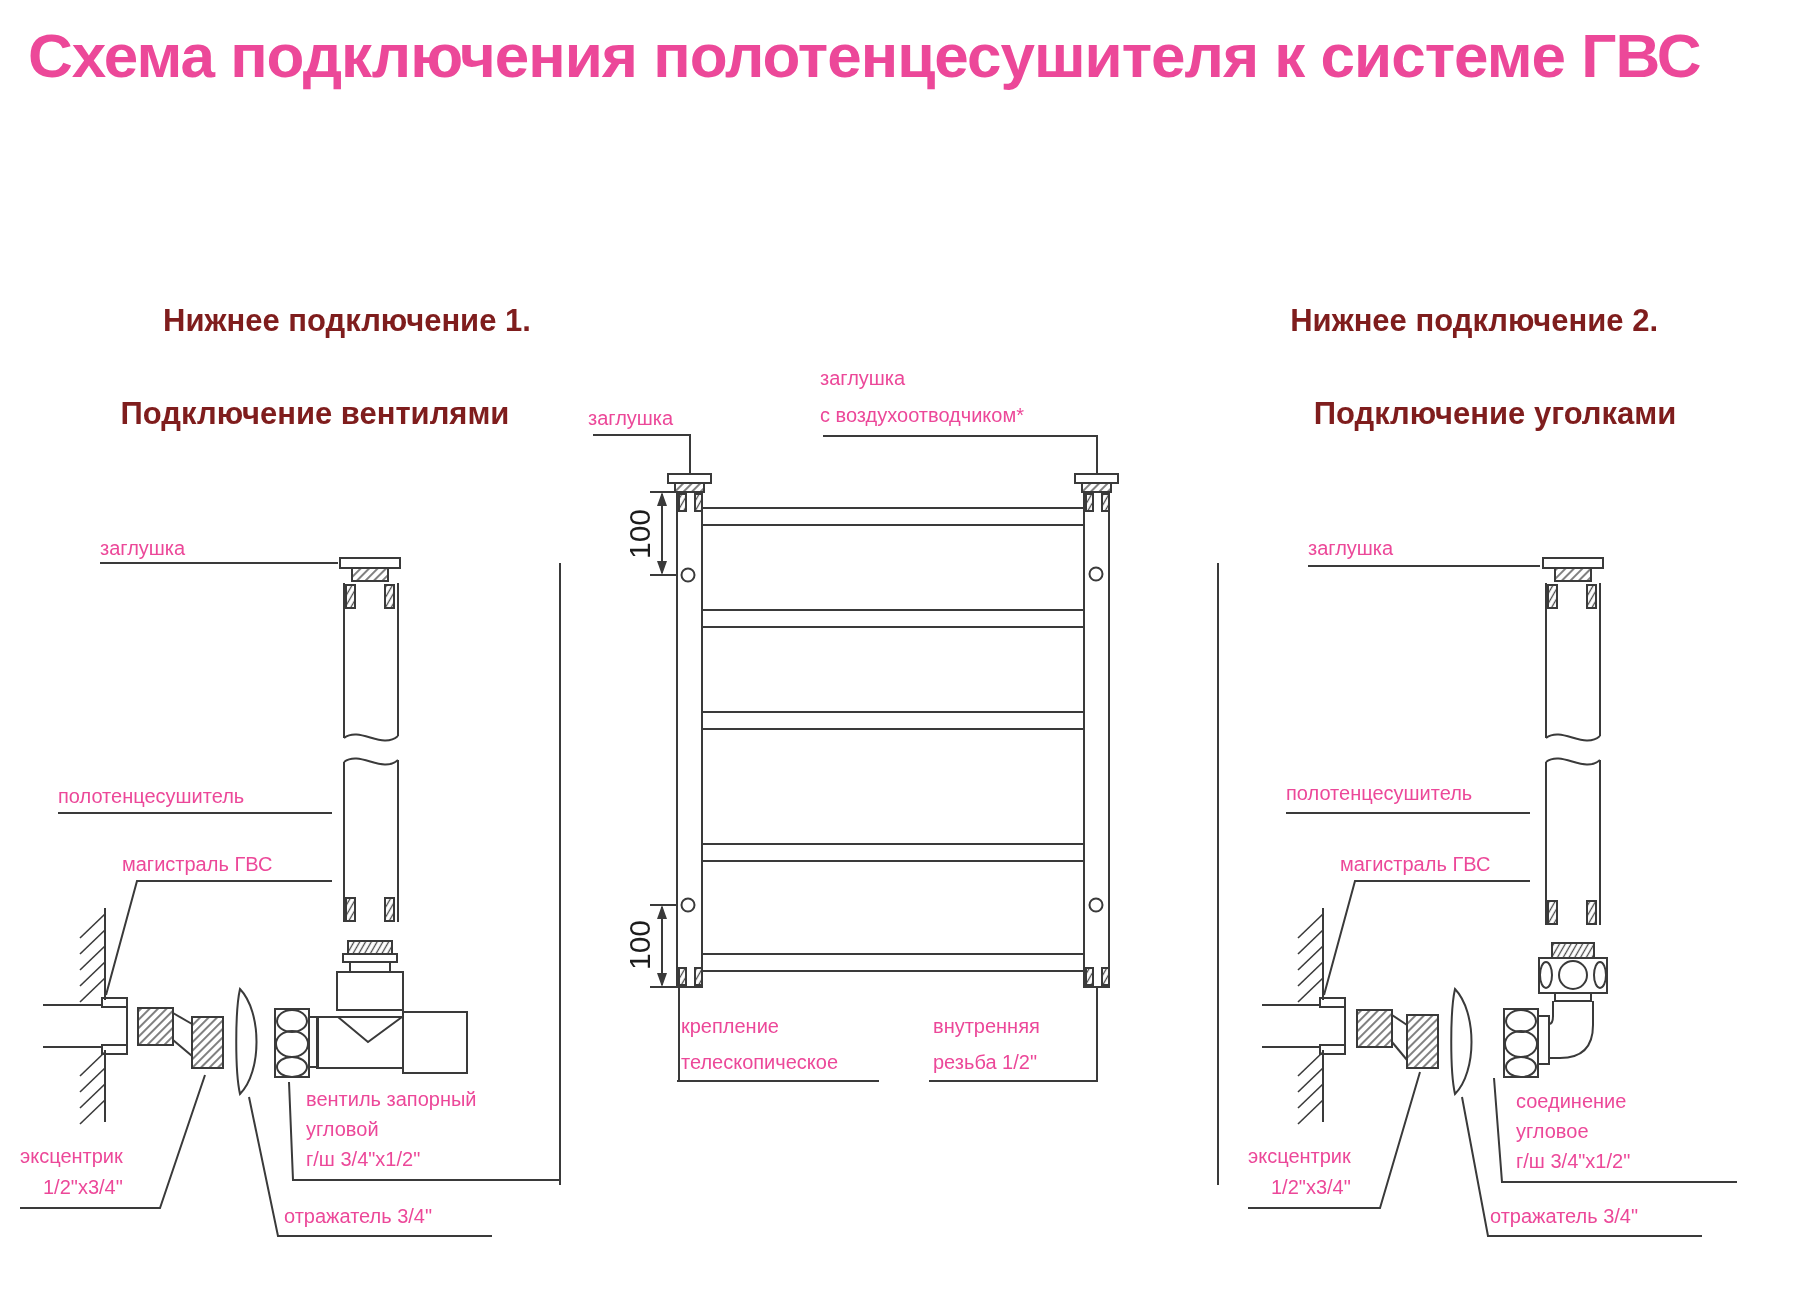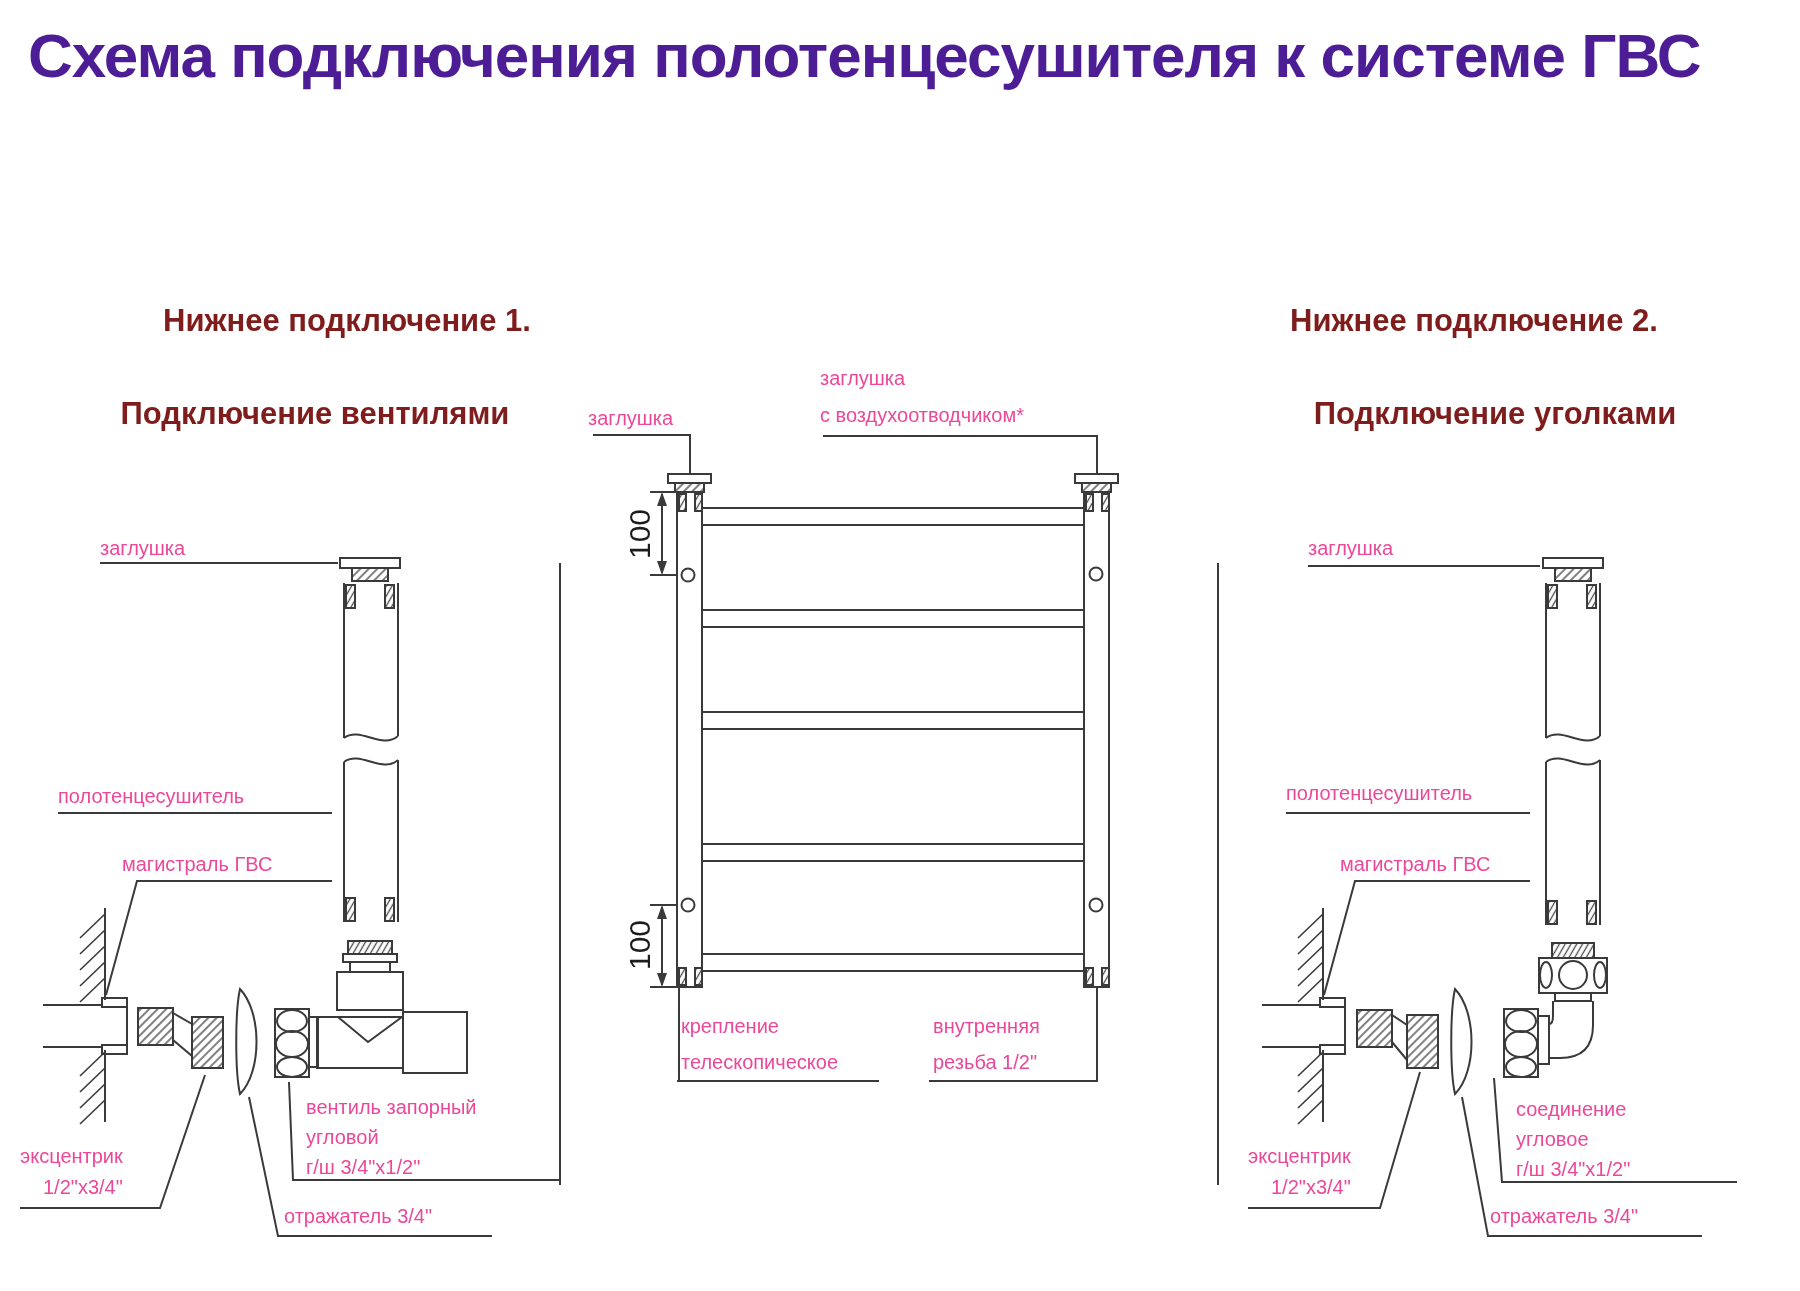--- a/index.html
+++ b/index.html
@@ -3,34 +3,34 @@
 <meta charset="utf-8">
 <style>
   html,body{margin:0;padding:0;background:#ffffff;}
   .canvas{
     position:relative;width:1800px;height:1291px;background:#ffffff;
     font-family:"Liberation Sans",sans-serif;overflow:hidden;
   }
   .diagram-svg{position:absolute;left:0;top:0;}
   .page-title{
     position:absolute;left:28px;top:22px;width:1760px;
-    font-size:62px;line-height:68px;font-weight:bold;color:#4c1d95;
+    font-size:62px;line-height:68px;font-weight:bold;color:#ec4899;
     letter-spacing:-1px;white-space:nowrap;
   }
   .heading{
     position:absolute;width:430px;text-align:center;
     font-size:31px;font-weight:bold;color:#7f1d1d;white-space:nowrap;
   }
   .lbl{
     position:absolute;font-size:20px;color:#ec4899;white-space:nowrap;
     line-height:36px;
   }
   .lbl span{display:block;}
   .lh31{line-height:31px;text-align:right;}
-  .lh30{line-height:30px;margin-top:8px;}
+  .lh30{line-height:30px;}
   .lh37{line-height:37px;}
   .dim{
     position:absolute;font-size:30px;color:#1c1c1c;
     transform:translate(-50%,-50%) rotate(-90deg);transform-origin:center;
     white-space:nowrap;
   }
 </style>
 </head>
 <body>
 
@@ -290,21 +290,21 @@
           <polyline points="1462,1097 1488,1236 1702,1236"></polyline>
         </g>
       </g>
     </g>
   </svg>
 
   <div class="page-title">Схема подключения полотенцесушителя к системе ГВС</div>
 
   <div class="heading" style="left:132px;top:303px;">Нижнее подключение 1.</div>
   <div class="heading" style="left:100px;top:396px;">Подключение вентилями</div>
-  <div class="heading" style="left:1259px;top:303px;">Нижнее подключение 2.</div>
+  <div class="heading" style="left:1228px;top:303px;text-align:right;">Нижнее подключение 2.</div>
   <div class="heading" style="left:1280px;top:396px;">Подключение уголками</div>
 
   <div class="lbl" style="left:588px;top:400px;">заглушка</div>
   <div class="lbl lh37" style="left:820px;top:360px;">
     <span>заглушка</span>
     <span>с воздухоотводчиком*</span>
   </div>
   <div class="dim" style="left:640px;top:534px;">100</div>
   <div class="dim" style="left:640px;top:945px;">100</div>
   <div class="lbl" style="left:681px;top:1008px;">

